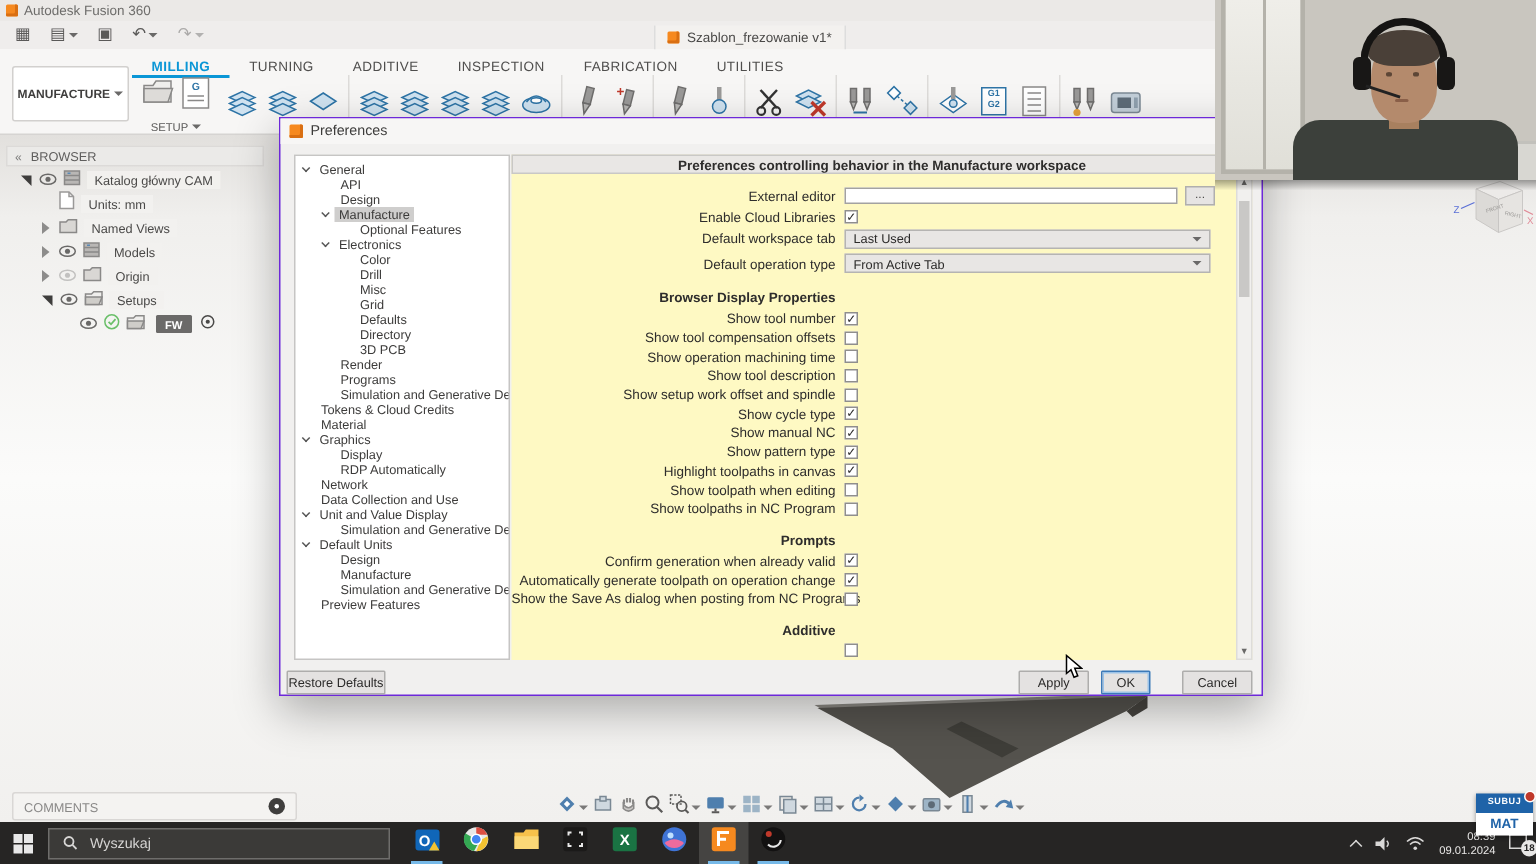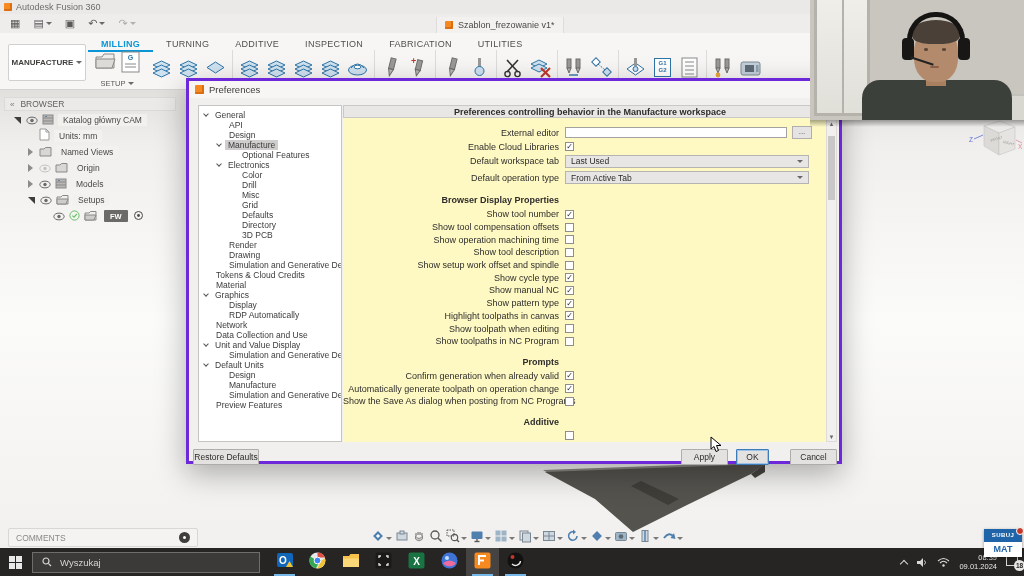--- a/index.html
+++ b/index.html
@@ -53,21 +53,21 @@
 
   
   .navbar{position:absolute;left:371px;top:529px;height:18px;display:flex;align-items:center;z-index:3}
   .nitem{display:flex;align-items:center;margin-right:3px}
   .nitem .caret{margin-left:1px;border-top-color:#7a7978}
 
   
   .viewcube{position:absolute;left:966px;top:118px;z-index:2}
 
   
-  .dialog{position:absolute;left:186px;top:78px;width:656px;height:386px;background:#f1f0ef;border:3px solid #6d28d9;box-shadow:0 10px 28px rgba(0,0,0,.3);z-index:5}
+  .dialog{position:absolute;left:186px;top:78px;width:656px;height:386px;background:#f1f0ef;border:1px solid #6d28d9;box-shadow:0 10px 28px rgba(0,0,0,.3);z-index:5}
   .dlg-title{height:17px;display:flex;align-items:center;gap:5px;padding-left:6px;font-size:9.5px;color:#3c3b3a;background:#f7f6f5}
   .dlg-icon{width:9px;height:9px;background:#f6891f;border-radius:1px;box-shadow:inset -2px -2px 0 #d96f12}
   .dlg-tree{position:absolute;left:9px;top:24px;width:144px;height:337px;background:#fff;border:1px solid #c6c5c4;padding-top:4px;overflow:hidden}
   .trow{height:10px;display:flex;align-items:center;font-size:8.5px;color:#3c3b3a;white-space:nowrap}
   .trow .chev{width:4px;height:4px;border-right:1.2px solid #555;border-bottom:1.2px solid #555;transform:rotate(45deg);margin-right:4px;margin-top:-2px;flex:none}
   .trow .lbl{padding:0 3px;line-height:10px}
   .trow.sel .lbl{background:#cfcecd}
   .dlg-panel{position:absolute;left:154px;top:24px;width:494px;height:337px;background:#fef9c3}
   .panel-header{height:13px;background:#e9e7e5;border:1px solid #c9c8c6;font-size:9px;font-weight:bold;text-align:center;line-height:12px;color:#2e2d2c}
   .panel-scroll{position:absolute;left:0;top:14px;right:11px;bottom:0;overflow:hidden;padding-top:6px}
@@ -418,42 +418,42 @@
     </div>
     <div class="brow" style="padding-left: 24px;">
       <span class="exp-closed" style="margin-right: 6px;"></span>
       <span style="margin-right: 4px;"><svg width="13" height="11">
           <path d="M1 3 L5 3 L6.5 1.5 L12 1.5 L12 10 L1 10 Z" fill="#d9d7d4" stroke="#8a8988"></path>
         </svg></span>
       <span class="lblchip">Named Views</span>
     </div>
     <div class="brow" style="padding-left: 24px;">
       <span class="exp-closed" style="margin-right: 6px;"></span>
-      <span style="margin-right: 4px;"><svg width="12" height="9" style="opacity:.35">
-          <ellipse cx="6" cy="4.5" rx="5.2" ry="3.4" fill="none" stroke="#6a6968" stroke-width="1"></ellipse>
-          <circle cx="6" cy="4.5" r="1.7" fill="#6a6968"></circle>
-        </svg></span>
-      <span style="margin-right: 4px;"><svg width="13" height="11">
-          <path d="M1 3 L5 3 L6.5 1.5 L12 1.5 L12 10 L1 10 Z" fill="#d9d7d4" stroke="#8a8988"></path>
-        </svg></span>
-      <span class="lblchip">Origin</span>
-    </div>
-    <div class="brow" style="padding-left: 24px;">
-      <span class="exp-closed" style="margin-right: 6px;"></span>
       <span style="margin-right: 4px;"><svg width="12" height="9" style="">
           <ellipse cx="6" cy="4.5" rx="5.2" ry="3.4" fill="none" stroke="#6a6968" stroke-width="1"></ellipse>
           <circle cx="6" cy="4.5" r="1.7" fill="#6a6968"></circle>
         </svg></span>
       <span style="margin-right: 4px;"><svg width="12" height="12">
           <rect x="1" y="2" width="10" height="9" fill="#b9b7b5" stroke="#8a8988"></rect>
           <line x1="1" y1="5" x2="11" y2="5" stroke="#8a8988"></line>
           <line x1="1" y1="8" x2="11" y2="8" stroke="#8a8988"></line>
           <rect x="3" y="3" width="2" height="1" fill="#5a89b5"></rect>
         </svg></span>
       <span class="lblchip">Models</span>
+    </div>
+    <div class="brow" style="padding-left: 24px;">
+      <span class="exp-closed" style="margin-right: 6px;"></span>
+      <span style="margin-right: 4px;"><svg width="12" height="9" style="opacity:.35">
+          <ellipse cx="6" cy="4.5" rx="5.2" ry="3.4" fill="none" stroke="#6a6968" stroke-width="1"></ellipse>
+          <circle cx="6" cy="4.5" r="1.7" fill="#6a6968"></circle>
+        </svg></span>
+      <span style="margin-right: 4px;"><svg width="13" height="11">
+          <path d="M1 3 L5 3 L6.5 1.5 L12 1.5 L12 10 L1 10 Z" fill="#d9d7d4" stroke="#8a8988"></path>
+        </svg></span>
+      <span class="lblchip">Origin</span>
     </div>
     <div class="brow" style="padding-left: 24px;">
       <span class="exp-open" style="margin-right: 5px;"></span>
       <span style="margin-right: 4px;"><svg width="12" height="9" style="">
           <ellipse cx="6" cy="4.5" rx="5.2" ry="3.4" fill="none" stroke="#6a6968" stroke-width="1"></ellipse>
           <circle cx="6" cy="4.5" r="1.7" fill="#6a6968"></circle>
         </svg></span>
       <span style="margin-right: 4px;"><svg width="13" height="11">
           <path d="M1 3 L5 3 L6.5 1.5 L12 1.5 L12 10 L1 10 Z" fill="#efeeec" stroke="#8a8988"></path>
           <path d="M1 5 L12 5 L10 10 L1 10 Z" fill="#cfcdc9" stroke="#8a8988"></path>
@@ -539,21 +539,21 @@
       <div class="trow" style="padding-left: 31px;">
         <span style="width: 9px; flex: 0 0 auto;"></span>
         <span class="lbl">3D PCB</span>
       </div>
       <div class="trow" style="padding-left: 18px;">
         <span style="width: 9px; flex: 0 0 auto;"></span>
         <span class="lbl">Render</span>
       </div>
       <div class="trow" style="padding-left: 18px;">
         <span style="width: 9px; flex: 0 0 auto;"></span>
-        <span class="lbl">Drawing</span>
+        <span class="lbl">Programs</span>
       </div>
       <div class="trow" style="padding-left: 18px;">
         <span style="width: 9px; flex: 0 0 auto;"></span>
         <span class="lbl">Simulation and Generative Design</span>
       </div>
       <div class="trow" style="padding-left: 5px;">
         <span style="width: 9px; flex: 0 0 auto;"></span>
         <span class="lbl">Tokens &amp; Cloud Credits</span>
       </div>
       <div class="trow" style="padding-left: 5px;">

